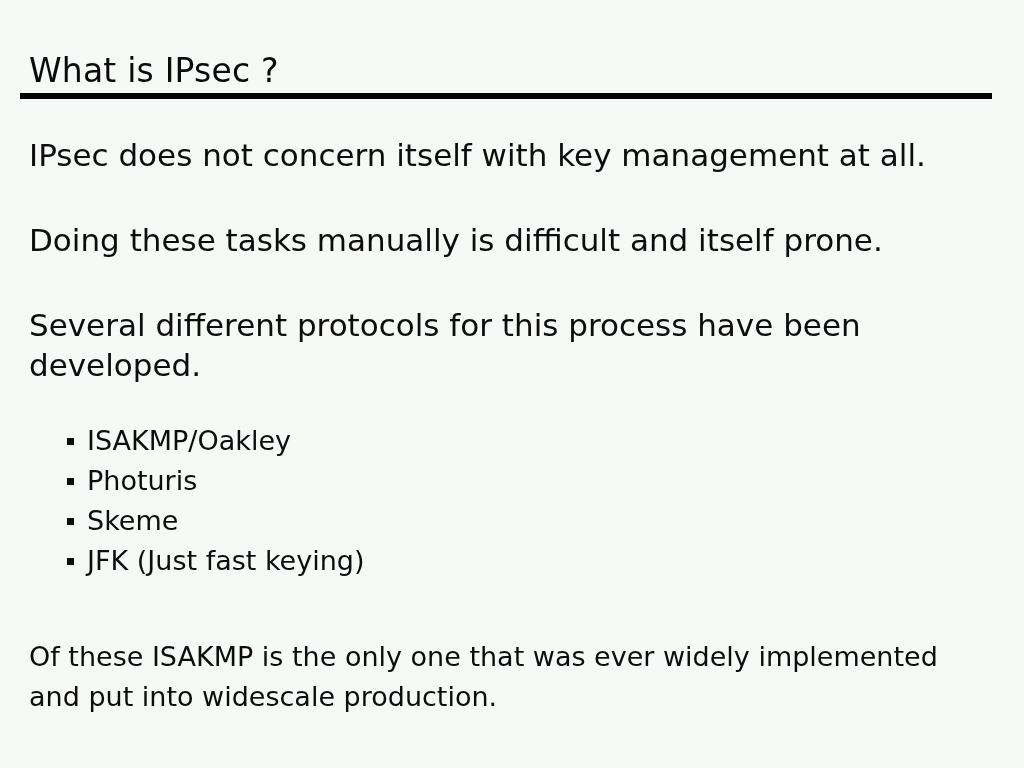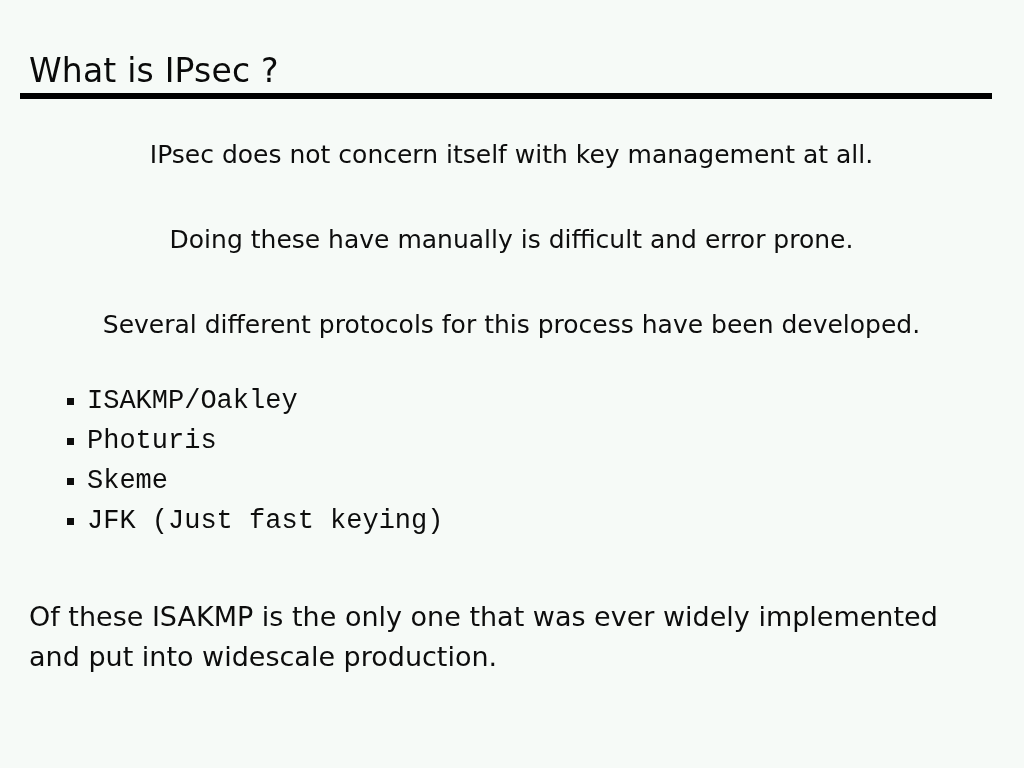--- a/index.html
+++ b/index.html
@@ -39,43 +39,41 @@
     height: 6px;
     background: #000000;
   }
   .body-block {
     position: absolute;
     left: 29px;
     top: 135px;
     width: 965px;
   }
   .para {
-    font-size: 25px;
+    font-size: 31px;
     line-height: 40px;
     font-weight: 400;
     color: #0d0d0d;
     margin: 0 0 45px 0;
-    text-align: center;
   }
   .para.tight {
     margin-bottom: 16px;
   }
   .bullet-list {
     list-style: none;
     margin: 0 0 0 0;
     padding: 0;
   }
   .bullet-item {
     position: relative;
     font-size: 27px;
     line-height: 40px;
     padding-left: 58px;
     color: #0d0d0d;
     white-space: nowrap;
-    font-family: Liberation Mono, monospace;
   }
   .bullet-marker {
     position: absolute;
     left: 38px;
     top: 17px;
     width: 7px;
     height: 7px;
     background: #0d0d0d;
   }
   .spacer-before-bullets {
@@ -98,21 +96,21 @@
 <div class="slide">
 
   <div class="slide-title">What is IPsec ?</div>
 
   <div class="title-rule"></div>
 
   <div class="body-block">
 
     <p class="para">IPsec does not concern itself with key management at all.</p>
 
-    <p class="para">Doing these have manually is difficult and error prone.</p>
+    <p class="para">Doing these tasks manually is difficult and itself prone.</p>
 
     <p class="para tight">Several different protocols for this process have been developed.</p>
 
     <div class="spacer-before-bullets"></div>
 
     <ul class="bullet-list">
       <li class="bullet-item">
         <span class="bullet-marker"></span>
         <span>ISAKMP/Oakley</span>
       </li>

